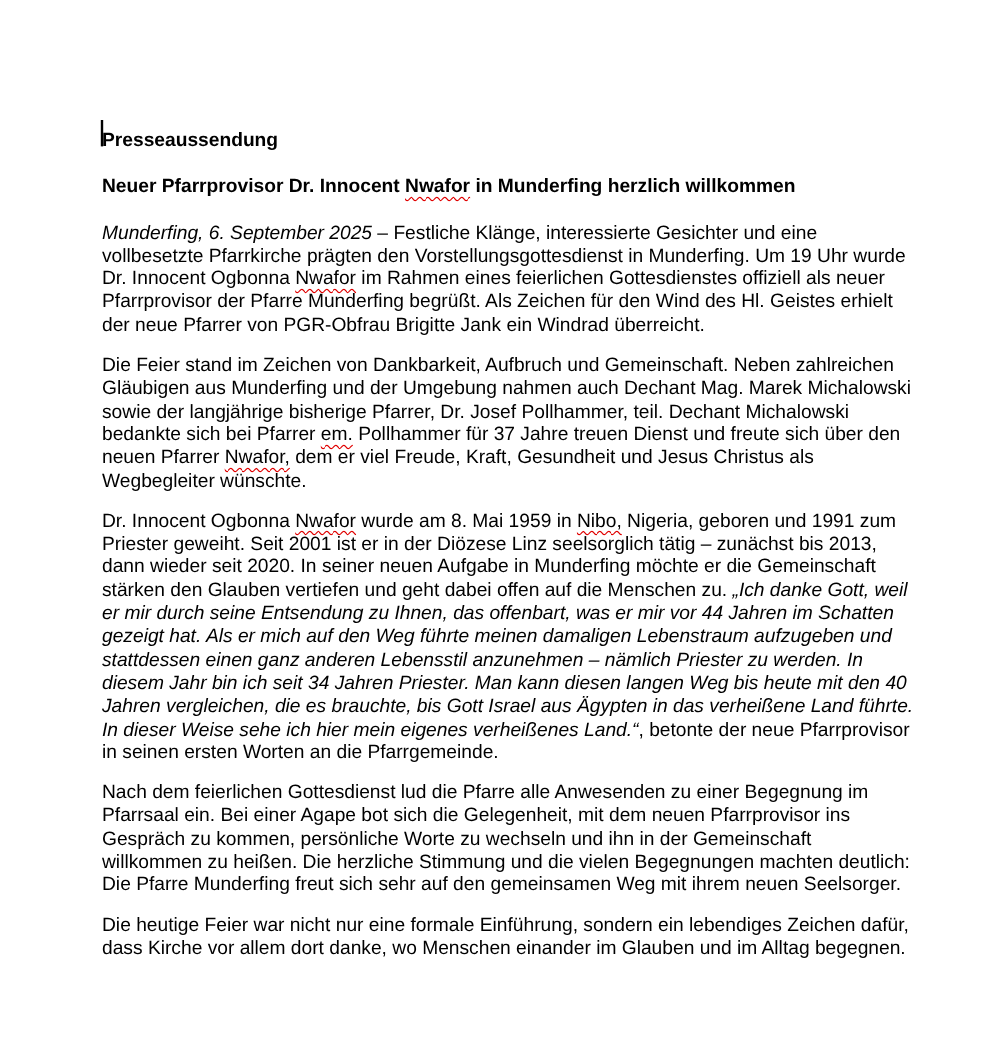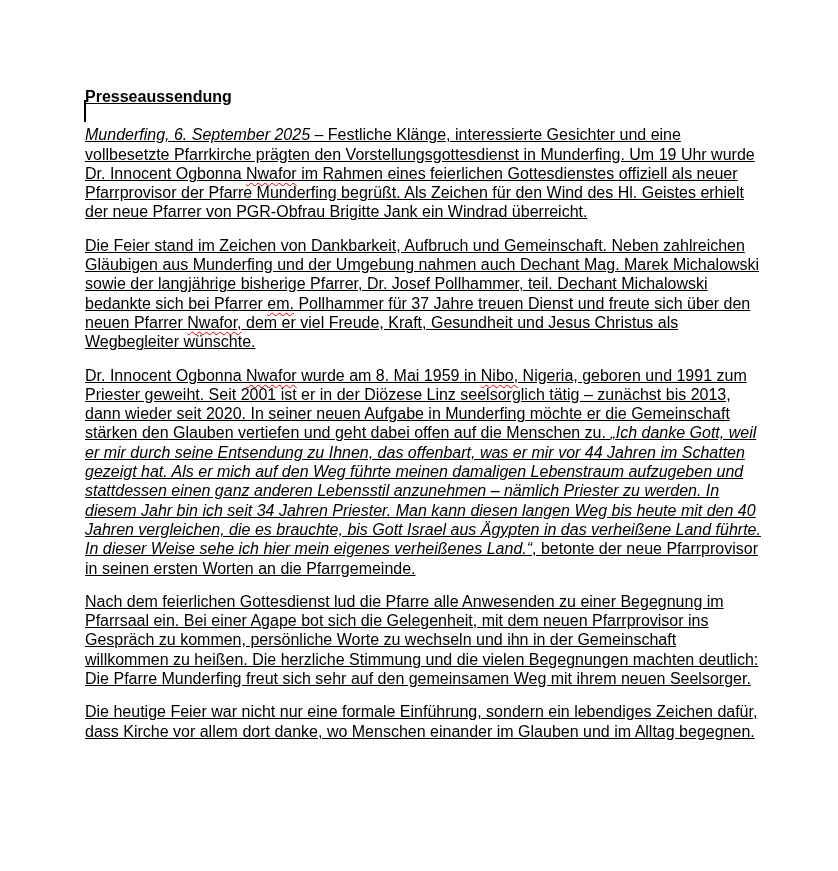--- a/index.html
+++ b/index.html
@@ -10,24 +10,23 @@
     color: var(--text-color, #000000);
     font-family: "Liberation Sans", "DejaVu Sans", sans-serif;
     font-size: 16px;
     line-height: 19.3px;
     position: relative;
     overflow: hidden;
   }
   .doc {
     position: absolute;
     left: 85px;
-    top: 87px;
+    top: 108px;
     width: 676px;
     text-align: left;
-    text-decoration: underline;
   }
   .doc p { margin: 0 0 14px 0; }
   .doc p.bold { font-weight: 700; margin-bottom: 19px; }
   .italic { font-style: italic; }
   .squiggle {
     text-decoration-line: underline;
     text-decoration-style: wavy;
     text-decoration-color: var(--squiggle-color, #e00000);
     text-decoration-thickness: 1px;
     text-underline-offset: 3px;
@@ -40,18 +39,19 @@
     height: 22px;
     background: var(--text-color, #000000);
   }
 </style>
 </head>
 <body>
 
 <div class="caret"></div>
 <main class="doc">
     <p class="bold"><span>Presseaussendung</span></p>
+    <p class="bold"><span>Neuer Pfarrprovisor Dr. Innocent </span><span class="squiggle">Nwafor</span><span> in Munderfing herzlich willkommen</span></p>
     <p><span class="italic">Munderfing, 6. September 2025</span><span> – Festliche Klänge, interessierte Gesichter und eine vollbesetzte Pfarrkirche prägten den Vorstellungsgottesdienst in Munderfing. Um 19 Uhr wurde Dr. Innocent Ogbonna </span><span class="squiggle">Nwafor</span><span> im Rahmen eines feierlichen Gottesdienstes offiziell als neuer Pfarrprovisor der Pfarre Munderfing begrüßt. Als Zeichen für den Wind des Hl. Geistes erhielt der neue Pfarrer von PGR-Obfrau Brigitte Jank ein Windrad überreicht.</span></p>
     <p><span>Die Feier stand im Zeichen von Dankbarkeit, Aufbruch und Gemeinschaft. Neben zahlreichen Gläubigen aus Munderfing und der Umgebung nahmen auch Dechant Mag. Marek Michalowski sowie der langjährige bisherige Pfarrer, Dr. Josef Pollhammer, teil. Dechant Michalowski bedankte sich bei Pfarrer </span><span class="squiggle">em.</span><span> Pollhammer für 37 Jahre treuen Dienst und freute sich über den neuen Pfarrer </span><span class="squiggle">Nwafor,</span><span> dem er viel Freude, Kraft, Gesundheit und Jesus Christus als Wegbegleiter wünschte.</span></p>
     <p><span>Dr. Innocent Ogbonna </span><span class="squiggle">Nwafor</span><span> wurde am 8. Mai 1959 in </span><span class="squiggle">Nibo,</span><span> Nigeria, geboren und 1991 zum Priester geweiht. Seit 2001 ist er in der Diözese Linz seelsorglich tätig – zunächst bis 2013, dann wieder seit 2020. In seiner neuen Aufgabe in Munderfing möchte er die Gemeinschaft stärken den Glauben vertiefen und geht dabei offen auf die Menschen zu. </span><span class="italic">„Ich danke Gott, weil er mir durch seine Entsendung zu Ihnen, das offenbart, was er mir vor 44 Jahren im Schatten gezeigt hat. Als er mich auf den Weg führte meinen damaligen Lebenstraum aufzugeben und stattdessen einen ganz anderen Lebensstil anzunehmen – nämlich Priester zu werden. In diesem Jahr bin ich seit 34 Jahren Priester. Man kann diesen langen Weg bis heute mit den 40 Jahren vergleichen, die es brauchte, bis Gott Israel aus Ägypten in das verheißene Land führte. In dieser Weise sehe ich hier mein eigenes verheißenes Land.“</span><span>, betonte der neue Pfarrprovisor in seinen ersten Worten an die Pfarrgemeinde.</span></p>
     <p><span>Nach dem feierlichen Gottesdienst lud die Pfarre alle Anwesenden zu einer Begegnung im Pfarrsaal ein. Bei einer Agape bot sich die Gelegenheit, mit dem neuen Pfarrprovisor ins Gespräch zu kommen, persönliche Worte zu wechseln und ihn in der Gemeinschaft willkommen zu heißen. Die herzliche Stimmung und die vielen Begegnungen machten deutlich: Die Pfarre Munderfing freut sich sehr auf den gemeinsamen Weg mit ihrem neuen Seelsorger.</span></p>
     <p><span>Die heutige Feier war nicht nur eine formale Einführung, sondern ein lebendiges Zeichen dafür, dass Kirche vor allem dort danke, wo Menschen einander im Glauben und im Alltag begegnen.</span></p>
   </main>
 
 </body></html>

